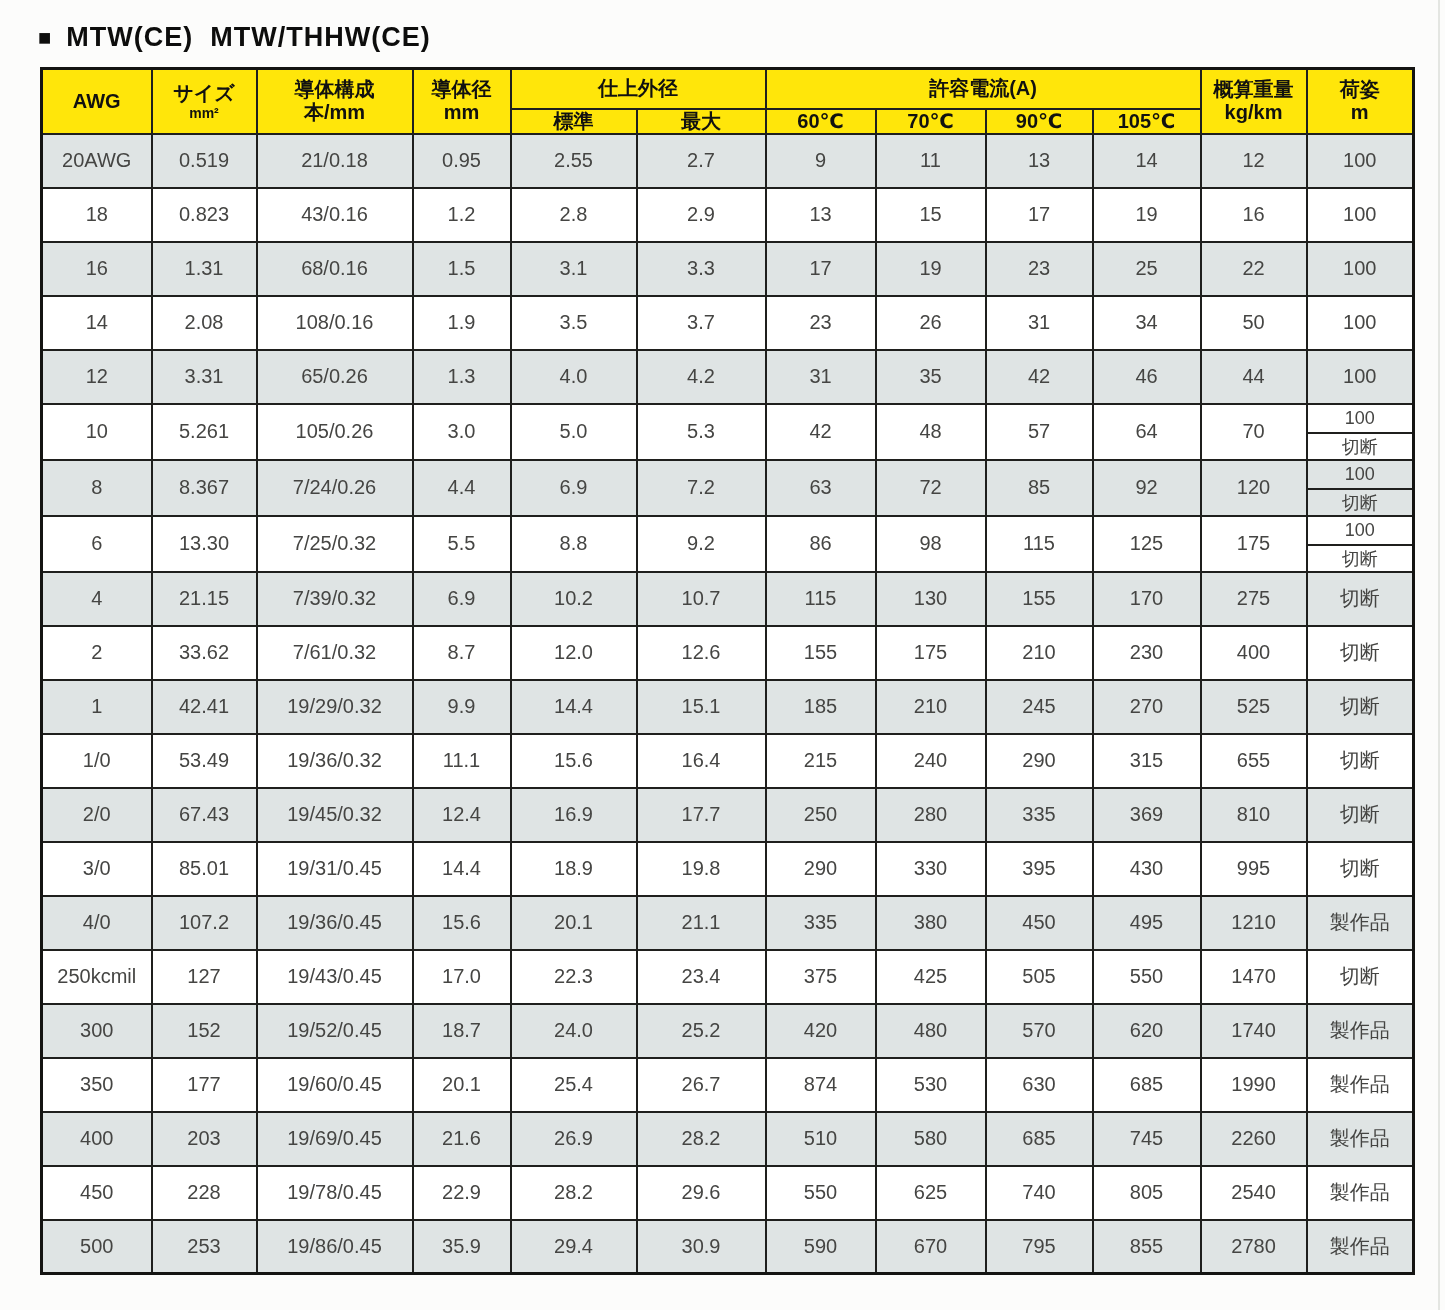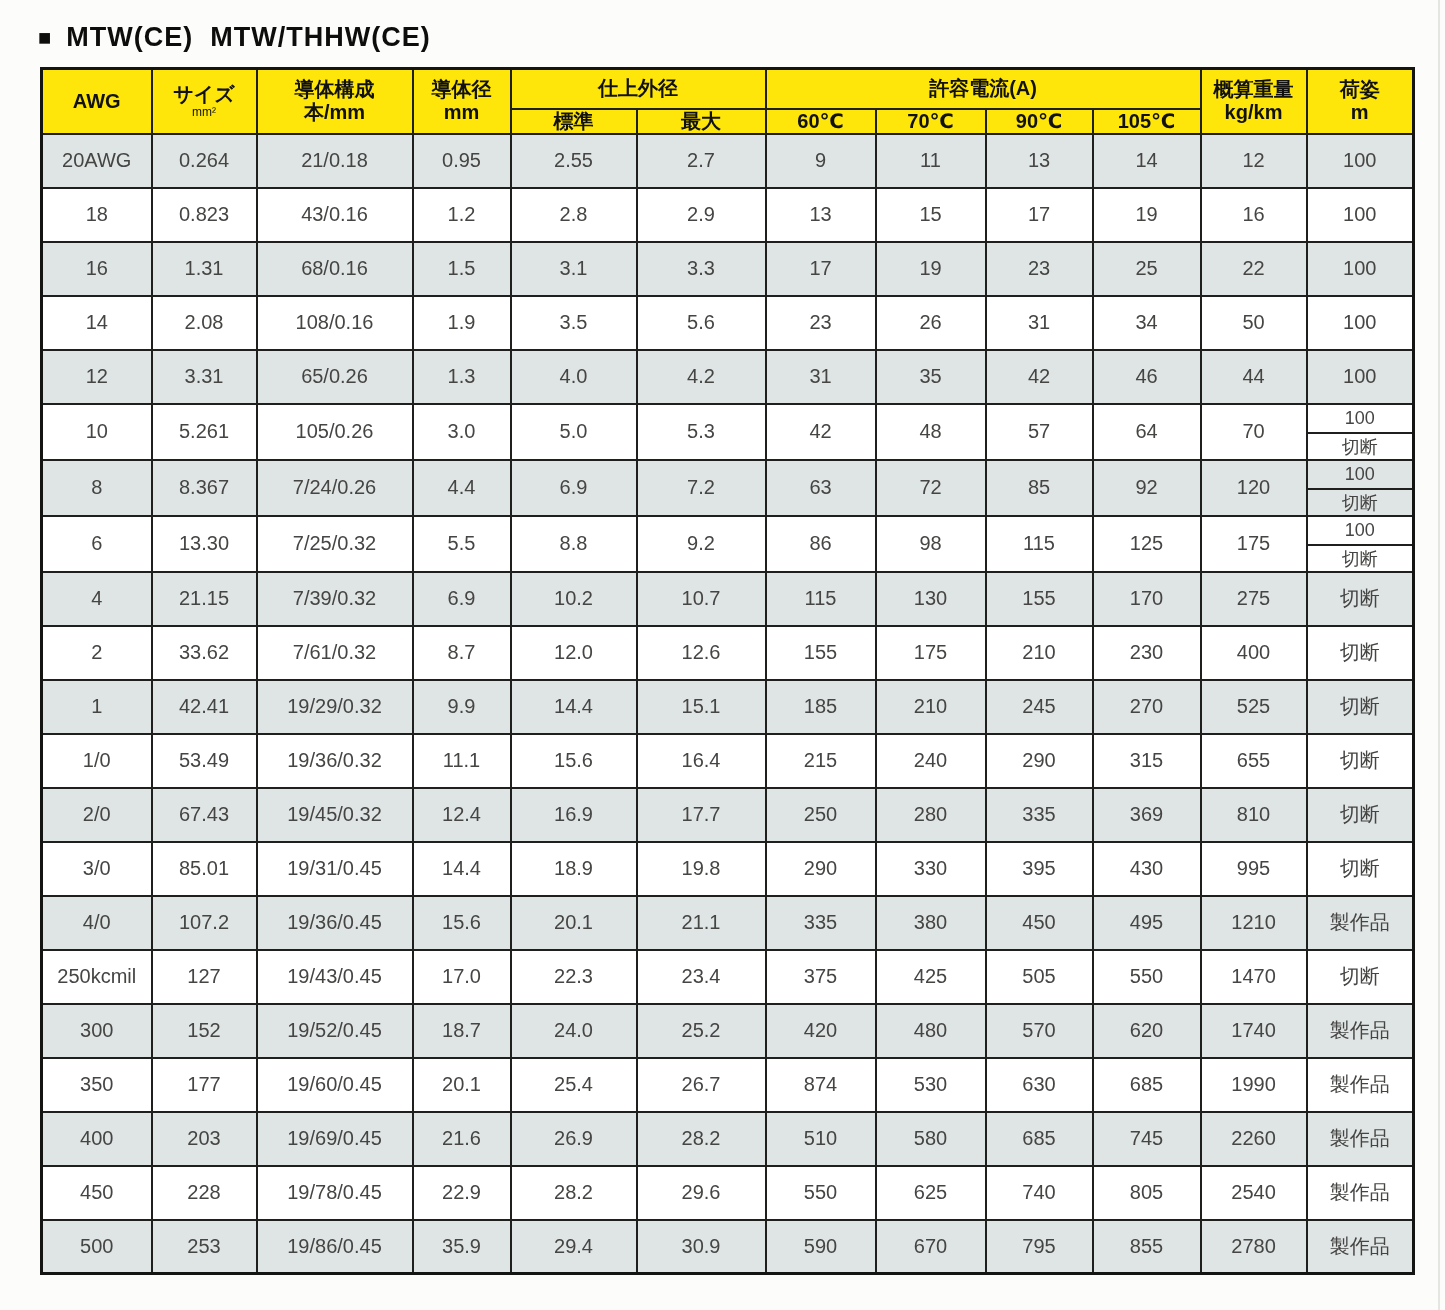--- a/index.html
+++ b/index.html
@@ -48,21 +48,21 @@
     padding:0;
   }
   thead th{
     background:var(--yellow);
     color:#111110;
     font-size:20px;font-weight:bold;
     line-height:1.15;
   }
   thead tr.h1 th{height:40px;}
   thead tr.h2 th{height:24px;}
-  thead th .sub{font-size:12px;font-weight:normal;}
+  thead th .sub{font-size:14px;font-weight:bold;}
   tbody td{
     height:54px;
     font-size:20px;
     color:var(--text);
     background:#ffffff;
   }
   tbody tr.gray td{background:var(--gray);}
   td.split{padding:0;}
   td.split div{
     height:27px;line-height:27px;
@@ -128,21 +128,21 @@
         <th>最大</th>
         <th>60℃</th>
         <th>70℃</th>
         <th>90℃</th>
         <th>105℃</th>
       </tr>
     </thead>
     <tbody id="table-body">
         <tr class="gray">
           <td>20AWG</td>
-          <td>0.264</td>
+          <td>0.519</td>
           <td>21/0.18</td>
           <td>0.95</td>
           <td>2.55</td>
           <td>2.7</td>
           <td>9</td>
           <td>11</td>
           <td>13</td>
           <td>14</td>
           <td>12</td>
           <td>100</td>
@@ -174,21 +174,21 @@
           <td>25</td>
           <td>22</td>
           <td>100</td>
         </tr>
         <tr>
           <td>14</td>
           <td>2.08</td>
           <td>108/0.16</td>
           <td>1.9</td>
           <td>3.5</td>
-          <td>5.6</td>
+          <td>3.7</td>
           <td>23</td>
           <td>26</td>
           <td>31</td>
           <td>34</td>
           <td>50</td>
           <td>100</td>
         </tr>
         <tr class="gray">
           <td>12</td>
           <td>3.31</td>

